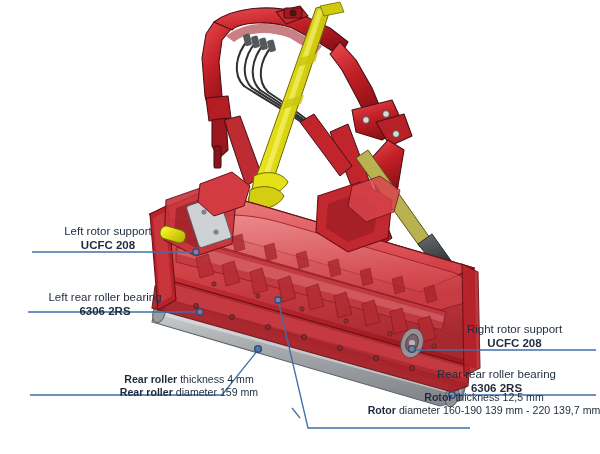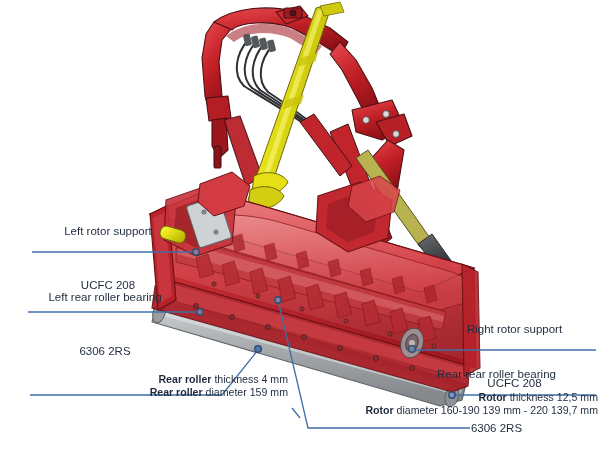--- a/index.html
+++ b/index.html
@@ -4,24 +4,24 @@
 <style>
   html,body{margin:0;padding:0;background:#fff;}
   body{width:600px;height:454px;overflow:hidden;position:relative;
        font-family:"Liberation Sans","DejaVu Sans",sans-serif;}
   #stage{position:absolute;inset:0;width:479px;height:454px;background:#ffffff;}
   svg.layer{position:absolute;left:0;top:0;width:600px;height:454px;}
   .callout{position:absolute;color:#1f2b3d;line-height:1.25;}
   .callout .l1,.callout .l2{display:block;white-space:nowrap;}
   .fs-lg{font-size:11.5px;}
   .fs-sm{font-size:10.6px;}
-  .bold{font-weight:normal;margin-top:40px;}
+  .bold{font-weight:bold;}
   .reg{font-weight:normal;}
   .ta-c{text-align:center;}
-  .ta-l{text-align:right;}
+  .ta-l{text-align:center;margin-left:31px;}
   
   #co-left-rotor{left:18px;top:224px;width:180px;}
   #co-left-bearing{left:10px;top:290px;width:190px;}
   #co-right-rotor{left:417px;top:322px;width:195px;}
   #co-right-bearing{left:398px;top:367px;width:197px;}
   #co-rear-roller{left:28px;top:373px;width:260px;}
   #co-rotor{left:308px;top:391px;width:290px;}
 </style>
 </head>
 <body>

